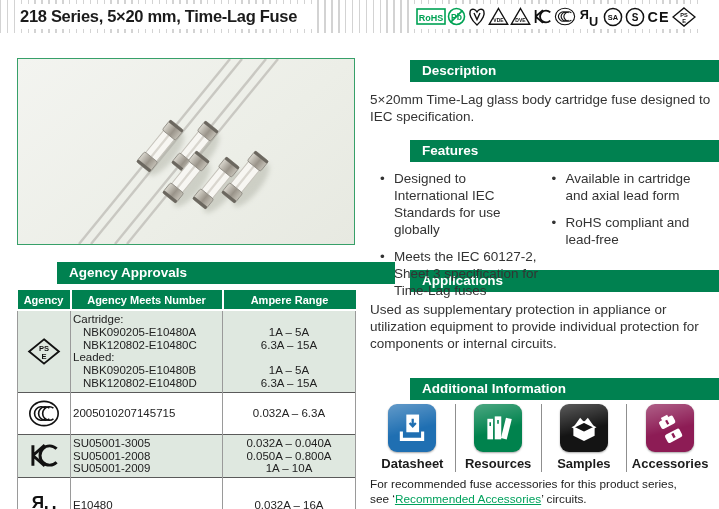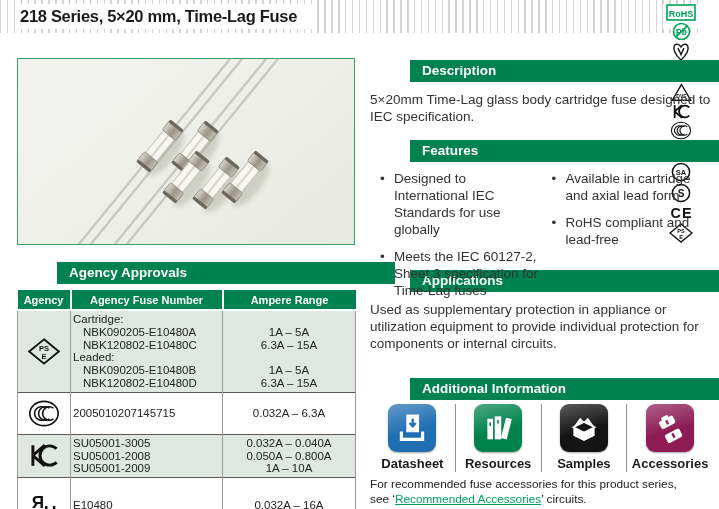--- a/index.html
+++ b/index.html
@@ -13,21 +13,21 @@
     position:absolute; left:0; top:0; width:704px; height:33px;
     background:repeating-linear-gradient(90deg,#d3d3d3 0 1.4px,#ffffff 1.4px 6.9px);
   }
   .title-patch {
     position:absolute; left:15px; top:4px; height:25px; background:#fff;
     display:flex; align-items:center; padding:0 20px 0 5px;
   }
   .page-title { font-size:16.5px; font-weight:bold; color:#1b1b1b; letter-spacing:-0.3px; white-space:nowrap; }
   .marks-patch {
     position:absolute; right:5px; top:4px; height:25px; background:#fff;
-    display:flex; align-items:center; gap:1px; padding:0 3px;flex-direction:column;
+    display:flex; align-items:center; gap:1px; padding:0 3px;
   }
   .mark { display:flex; align-items:center; }
   .mark svg { display:block; }
   
   .image-box {
     position:absolute; left:17px; top:58px; width:338px; height:187px;
     border:1px solid #37a069;
     background:linear-gradient(140deg,#f3f4f0 0%,#eceee7 60%,#e7e9e1 100%);
   }
   .image-box svg { display:block; }
@@ -239,21 +239,21 @@
 
   <table class="approvals">
     <colgroup>
         <col style="width:53px">
         <col style="width:152px">
         <col style="width:133px">
       </colgroup>
     <thead>
       <tr>
         <th>Agency</th>
-        <th>Agency Fuse Number</th>
+        <th>Agency Meets Number</th>
         <th>Ampere Range</th>
       </tr>
     </thead>
     <tbody id="approvals-body">
         <tr class="row-0 alt">
           <td class="agency-cell"><svg width="24" height="20" viewBox="0 0 24 20" class="mk table-mark">
     <polygon points="12,1 23,10 12,19 1,10" fill="none" stroke="#111" stroke-width="1.4"></polygon>
     <text x="12" y="9.8" text-anchor="middle" font-size="5.6" font-weight="bold" fill="#111">PS</text>
     <text x="12" y="15.8" text-anchor="middle" font-size="5.6" font-weight="bold" fill="#111">E</text>
   </svg></td>

